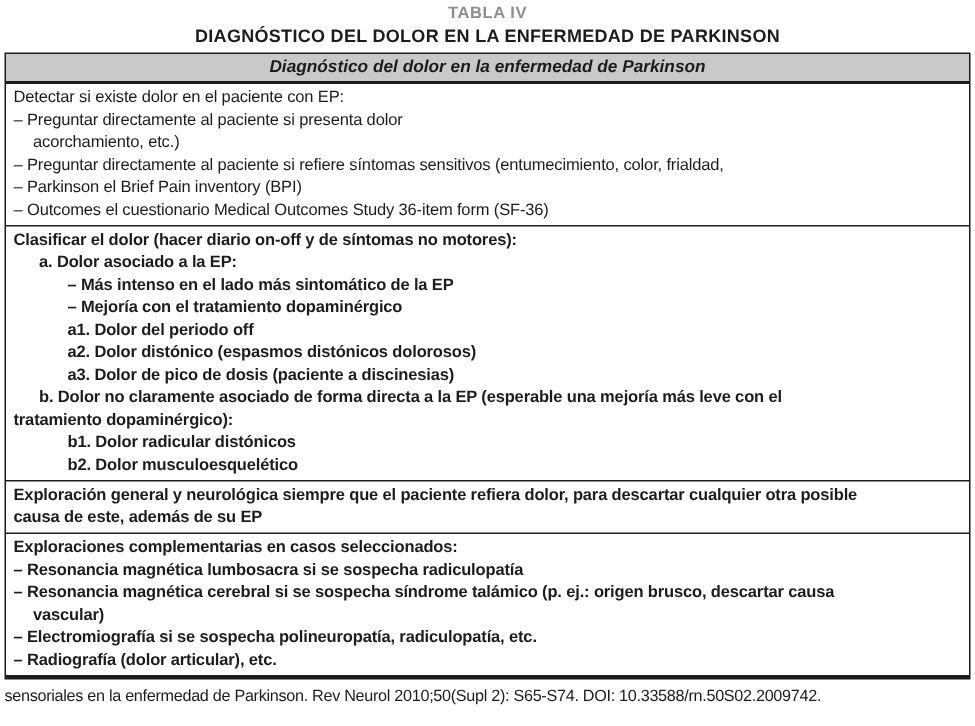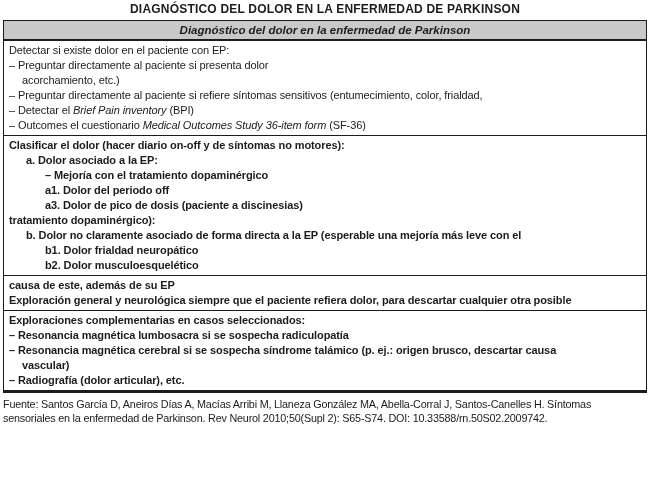--- a/index.html
+++ b/index.html
@@ -31,66 +31,69 @@
   .row{padding:2px 5px 2px 5px;}
   .row + .row{border-top:1px solid var(--border,#1c1c1c);font-weight:bold;}
   .line{
     white-space:nowrap;overflow:hidden;
     font-size:11px;line-height:15px;letter-spacing:-0.1px;
   }
   .ind0{padding-left:0;}
   .ind1{padding-left:13px;}
   .ind2{padding-left:17px;}
   .ind3{padding-left:36px;}
-  .it{font-style:italic;}
+  .it{}
   .source{
     margin:5px 3px 0 3px;font-size:10.8px;line-height:13.5px;letter-spacing:-0.2px;
     color:var(--text,#1c1c1c);
   }
   .source-line{white-space:nowrap;overflow:hidden;}
 </style>
 </head>
 <body>
 
 <div class="page">
+  <div class="kicker">TABLA IV</div>
   <div class="heading">DIAGNÓSTICO DEL DOLOR EN LA ENFERMEDAD DE PARKINSON</div>
 
   <div class="dtable">
     <div class="thead">Diagnóstico del dolor en la enfermedad de Parkinson</div>
     <div>
         <div class="row">
           <div class="line ind0"><span>Detectar si existe dolor en el paciente con EP:</span></div>
           <div class="line ind0"><span>– Preguntar directamente al paciente si presenta dolor</span></div>
           <div class="line ind1"><span>acorchamiento, etc.)</span></div>
           <div class="line ind0"><span>– Preguntar directamente al paciente si refiere síntomas sensitivos (entumecimiento, color, frialdad,</span></div>
-          <div class="line ind0"><span>– Detectar el </span><span class="it">Brief Pain inventory</span><span> (BPI)</span></div>
+          <div class="line ind0"><span>– Parkinson el </span><span class="it">Brief Pain inventory</span><span> (BPI)</span></div>
           <div class="line ind0"><span>– Outcomes el cuestionario </span><span class="it">Medical Outcomes Study 36-item form</span><span> (SF-36)</span></div>
         </div>
         <div class="row">
           <div class="line ind0"><span>Clasificar el dolor (hacer diario on-off y de síntomas no motores):</span></div>
           <div class="line ind2"><span>a. Dolor asociado a la EP:</span></div>
+          <div class="line ind3"><span>– Más intenso en el lado más sintomático de la EP</span></div>
           <div class="line ind3"><span>– Mejoría con el tratamiento dopaminérgico</span></div>
           <div class="line ind3"><span>a1. Dolor del periodo off</span></div>
+          <div class="line ind3"><span>a2. Dolor distónico (espasmos distónicos dolorosos)</span></div>
           <div class="line ind3"><span>a3. Dolor de pico de dosis (paciente a discinesias)</span></div>
+          <div class="line ind2"><span>b. Dolor no claramente asociado de forma directa a la EP (esperable una mejoría más leve con el</span></div>
           <div class="line ind0"><span>tratamiento dopaminérgico):</span></div>
-          <div class="line ind2"><span>b. Dolor no claramente asociado de forma directa a la EP (esperable una mejoría más leve con el</span></div>
-          <div class="line ind3"><span>b1. Dolor frialdad neuropático</span></div>
+          <div class="line ind3"><span>b1. Dolor radicular distónicos</span></div>
           <div class="line ind3"><span>b2. Dolor musculoesquelético</span></div>
         </div>
         <div class="row">
+          <div class="line ind0"><span>Exploración general y neurológica siempre que el paciente refiera dolor, para descartar cualquier otra posible</span></div>
           <div class="line ind0"><span>causa de este, además de su EP</span></div>
-          <div class="line ind0"><span>Exploración general y neurológica siempre que el paciente refiera dolor, para descartar cualquier otra posible</span></div>
         </div>
         <div class="row">
           <div class="line ind0"><span>Exploraciones complementarias en casos seleccionados:</span></div>
           <div class="line ind0"><span>– Resonancia magnética lumbosacra si se sospecha radiculopatía</span></div>
           <div class="line ind0"><span>– Resonancia magnética cerebral si se sospecha síndrome talámico (p. ej.: origen brusco, descartar causa</span></div>
           <div class="line ind1"><span>vascular)</span></div>
+          <div class="line ind0"><span>– Electromiografía si se sospecha polineuropatía, radiculopatía, etc.</span></div>
           <div class="line ind0"><span>– Radiografía (dolor articular), etc.</span></div>
         </div>
       </div>
   </div>
 
   <div class="source">
-    <div class="source-line">Fuente: Santos García D, Aneiros Días A, Macías Arribi M, Llaneza González MA, Abella-Corral J, Santos-Canelles H. Síntomas</div>
     <div class="source-line">sensoriales en la enfermedad de Parkinson. Rev Neurol 2010;50(Supl 2): S65-S74. DOI: 10.33588/rn.50S02.2009742.</div>
   </div>
 </div>
 
 </body></html>

